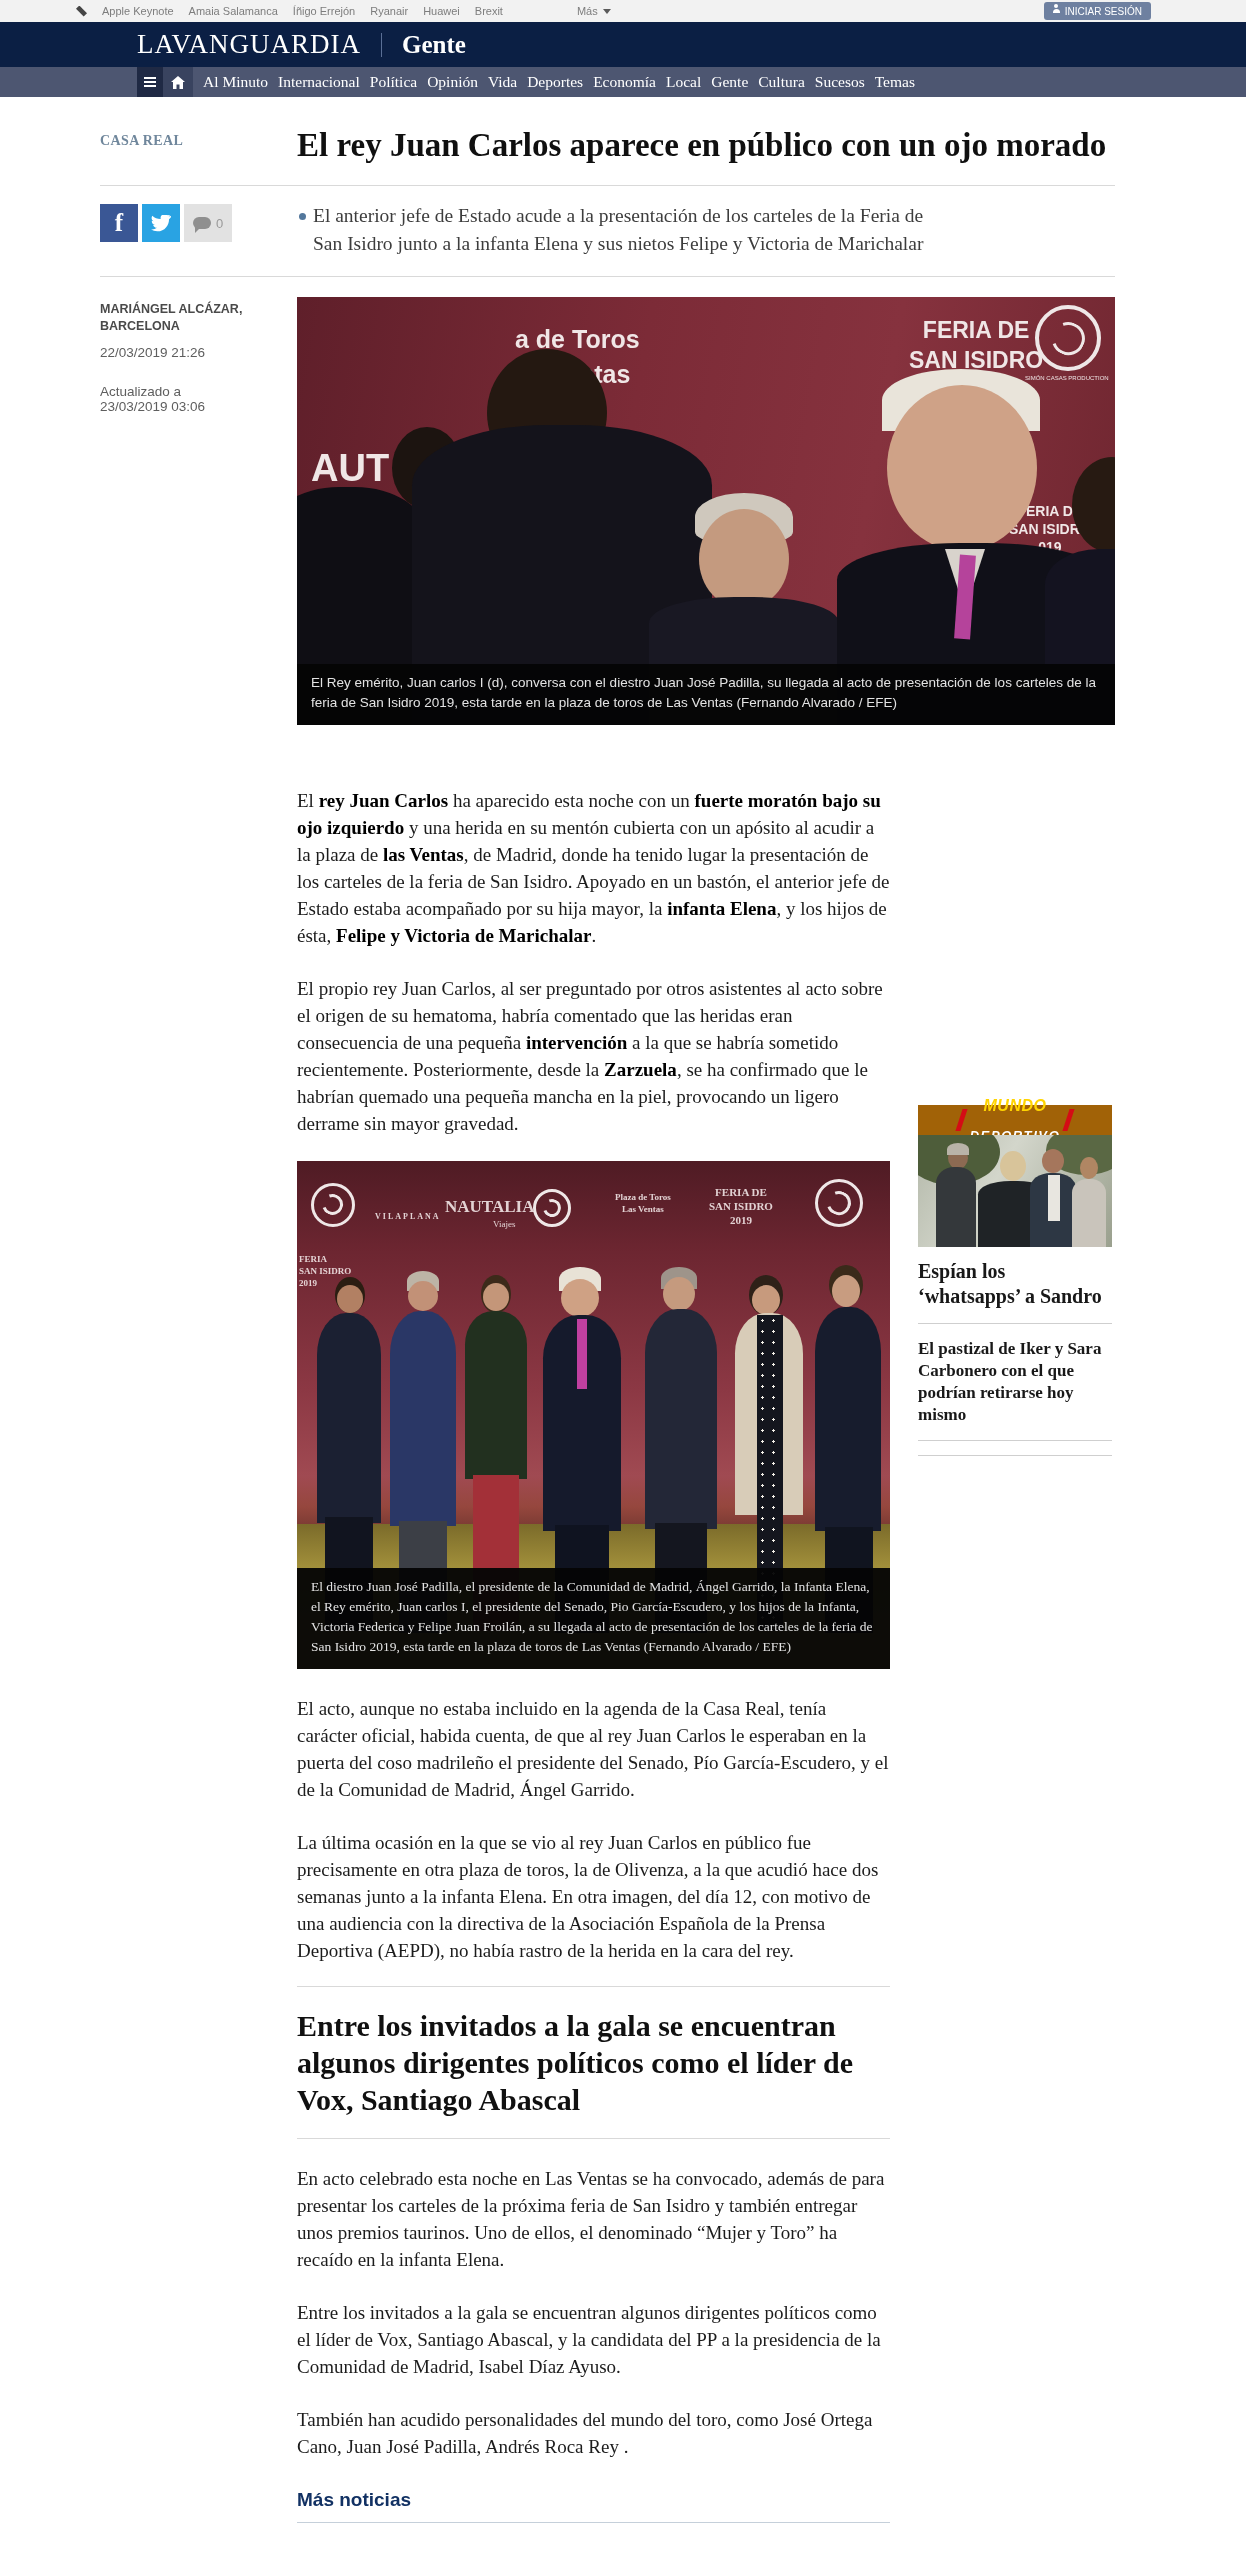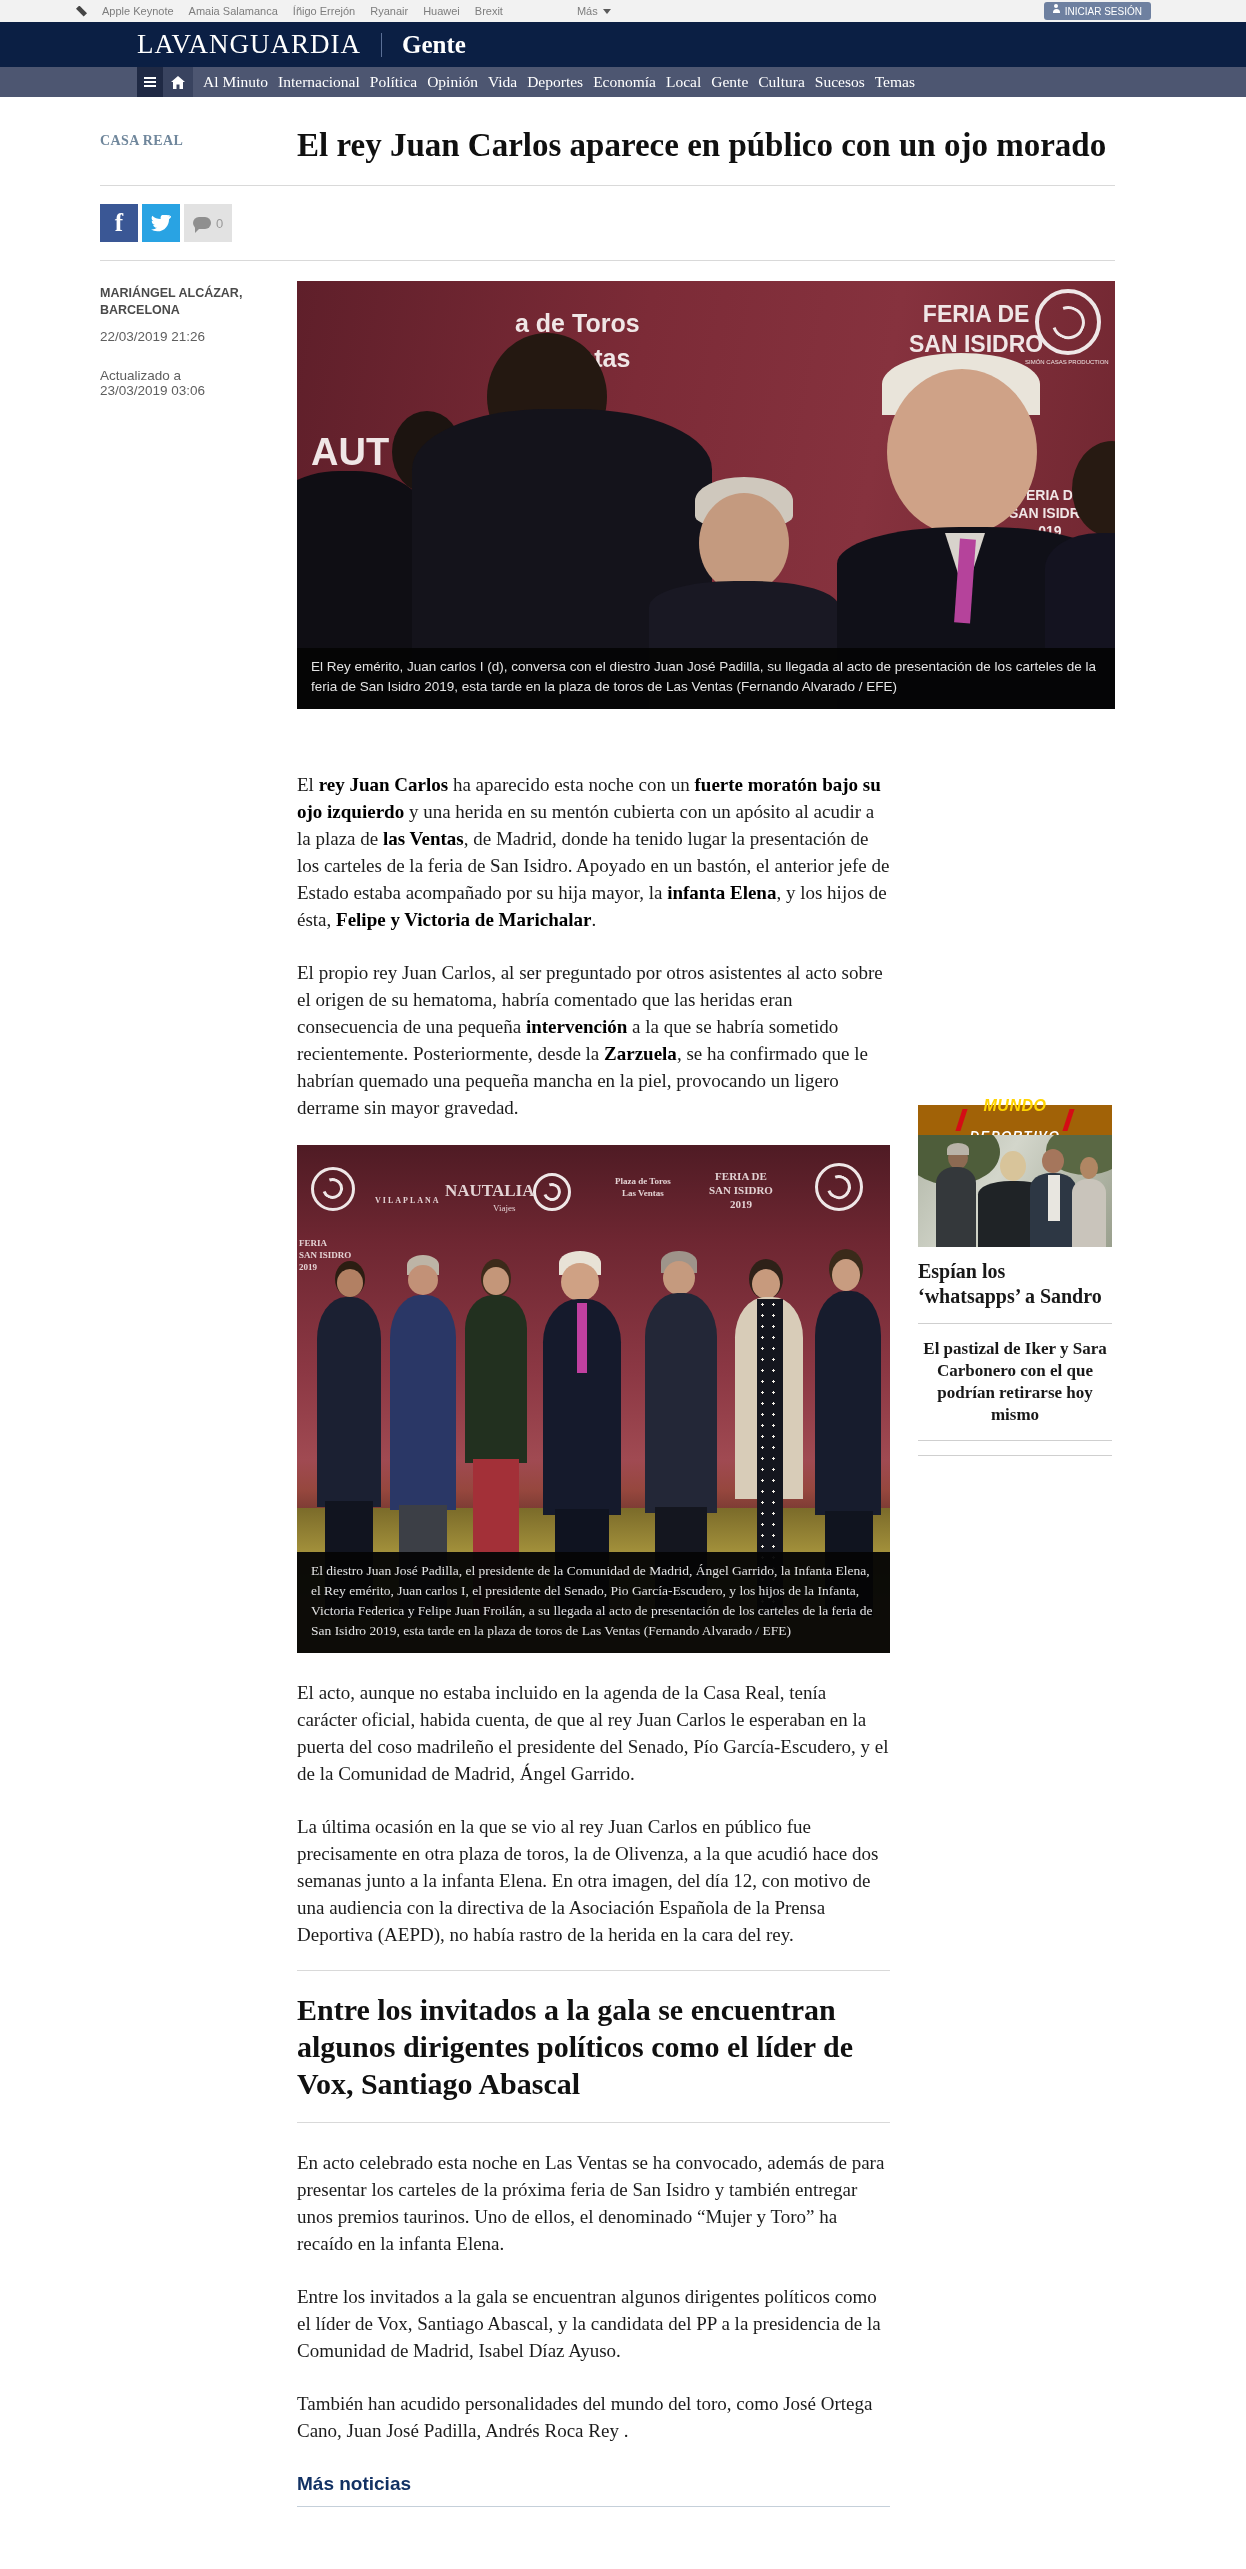--- a/index.html
+++ b/index.html
@@ -73,21 +73,21 @@
   .sidebar{position:absolute;left:818px;top:1008px;width:194px;}
   .sb-card{display:block;position:relative;cursor:pointer;}
   .md-bar{height:30px;background:#a16207;display:flex;align-items:center;justify-content:center;}
   .md-slash{width:5px;height:22px;background:#d40c15;transform:skewX(-18deg);}
   .md-text{margin:0 6px;text-align:center;font-style:italic;font-weight:bold;line-height:1;}
   .md-l1{color:#ffd400;font-size:16px;letter-spacing:.5px;}
   .md-l2{color:#fff;font-size:13px;letter-spacing:1.6px;margin-top:15px;}
   .md-photo{height:112px;position:relative;overflow:hidden;background:linear-gradient(120deg,#b3b8a9,#d3d6cb 40%,#9aa08e);}
   .sb-title{font-family:"Liberation Serif",serif;font-weight:bold;color:#181818;margin-top:12px;display:block;}
   .sb-title.big{font-size:20px;line-height:25px;}
-  .sb-title.small{font-size:17px;line-height:22px;margin-top:14px;text-align:center;}
+  .sb-title.small{font-size:17px;line-height:22px;margin-top:14px;}
   .sb-div{border:none;border-top:1px solid #cfcfcf;margin:14px 0 0;}
   .hola-photo{height:118px;position:relative;overflow:hidden;background:linear-gradient(120deg,#1f1812,#3c2b1c 40%,#6b4d2a 72%,#2e2018);margin-top:104px;}
   .hola-box{position:absolute;right:0;bottom:5px;width:64px;height:27px;background:#e00b12;color:#fff;font-weight:bold;font-style:italic;font-size:16px;display:flex;align-items:center;justify-content:center;}
   .dot-dress{background-image:radial-gradient(#f5f2ea 1.2px,transparent 1.3px);background-size:11px 11px;}
 </style>
 </head>
 <body>
 
 <div class="topbar">
   <span class="tag-icon"></span>
@@ -153,20 +153,24 @@
         </button>
       <button class="btn-tw">
         <svg width="20" height="17" viewBox="0 0 24 20">
             <path fill="#fff" d="M23.9.6c-.9.4-1.8.7-2.8.8A4.9 4.9 0 0 0 23.3-1 9.9 9.9 0 0 1 20.1.2 4.9 4.9 0 0 0 11.7 4.7 14 14 0 0 1 1.6.8 4.9 4.9 0 0 0 3.1 7.4 4.8 4.8 0 0 1 .9 6.8v.1c0 2.4 1.7 4.4 3.9 4.8-.4.1-.8.2-1.3.2-.3 0-.6 0-.9-.1a4.9 4.9 0 0 0 4.6 3.4A9.9 9.9 0 0 1 0 17.2a14 14 0 0 0 7.6 2.2c9.1 0 14-7.5 14-14v-.6c1-.7 1.8-1.6 2.3-2.2z"></path>
           </svg>
       </button>
       <button class="btn-cm">
         <span class="cm-bubble"></span>
         <span>0</span>
       </button>
+    </div>
+    <div class="standfirst">
+      <span class="bullet"></span>
+      <span>El anterior jefe de Estado acude a la presentación de los carteles de la Feria de San Isidro junto a la infanta Elena y sus nietos Felipe y Victoria de Marichalar</span>
     </div>
   </div>
   <hr class="rule r2">
 
   <div class="body-row">
     <div class="byline-rail">
       <div class="author">
         <div>MARIÁNGEL ALCÁZAR,</div>
         <div>BARCELONA</div>
       </div>

